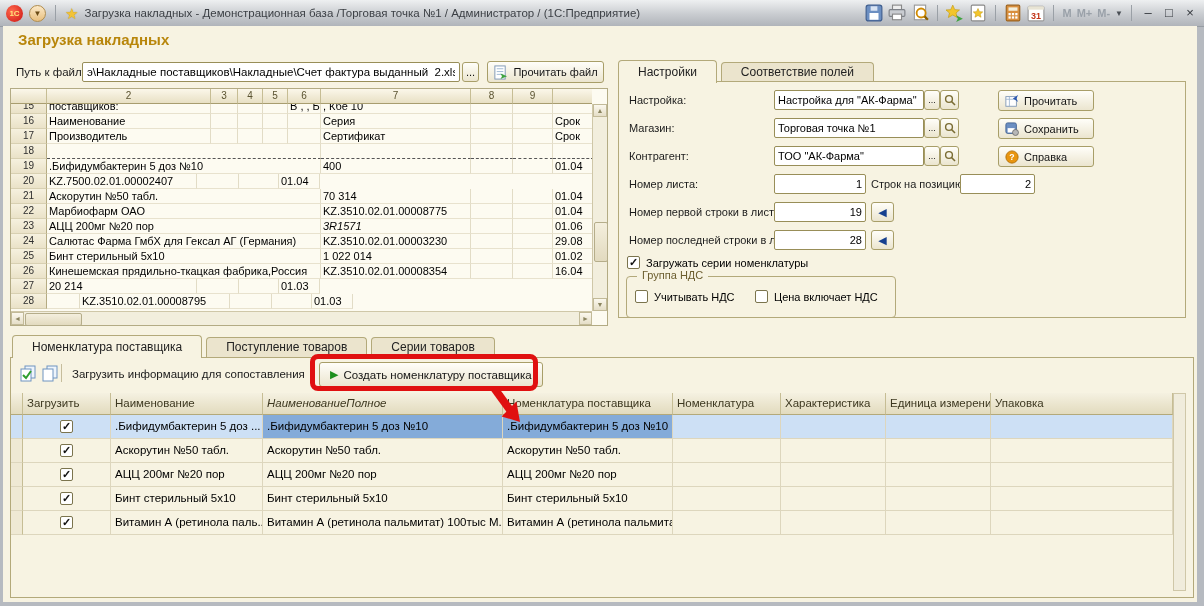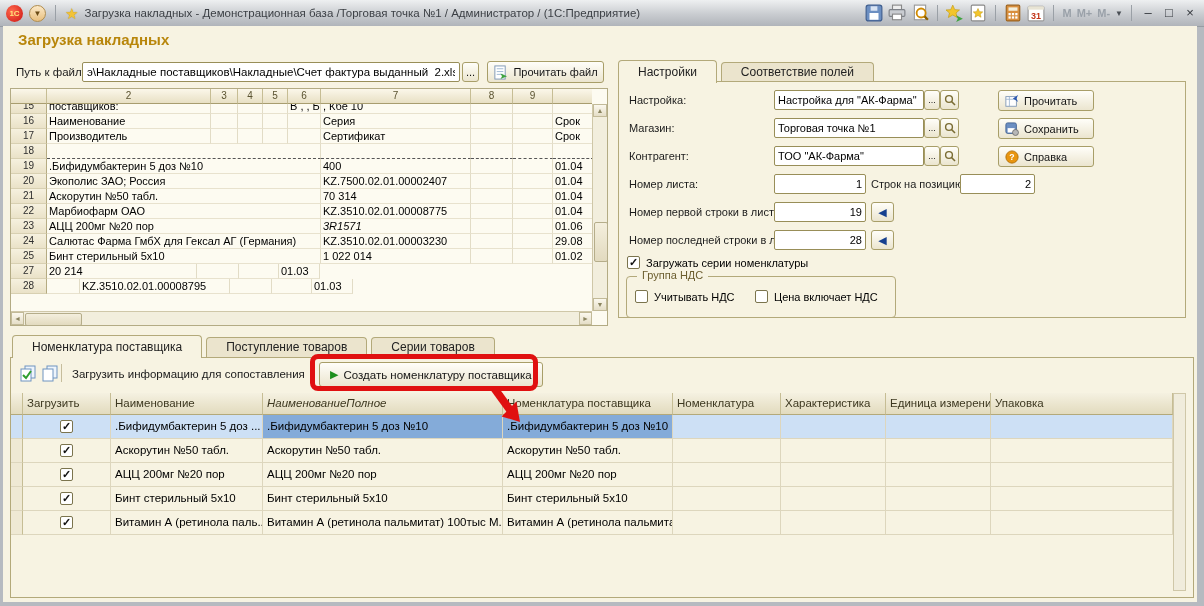--- a/index.html
+++ b/index.html
@@ -249,21 +249,20 @@
         <div class="s-row">
           <div class="s-cell rownum" style="width: 36px;">19</div>
           <div class="s-cell merged" style="width: 274px;">.Бифидумбактерин 5 доз №10</div>
           <div class="s-cell" style="width: 150px;">400</div>
           <div class="s-cell" style="width: 42px;"></div>
           <div class="s-cell" style="width: 40px;"></div>
           <div class="s-cell" style="width: 41px;">01.04</div>
         </div>
         <div class="s-row">
           <div class="s-cell rownum" style="width: 36px;">20</div>
-          <div class="s-cell merged" style="width: 274px;">Экополис ЗАО; Россия</div>
           <div class="s-cell" style="width: 150px;">KZ.7500.02.01.00002407</div>
           <div class="s-cell" style="width: 42px;"></div>
           <div class="s-cell" style="width: 40px;"></div>
           <div class="s-cell" style="width: 41px;">01.04</div>
         </div>
         <div class="s-row">
           <div class="s-cell rownum" style="width: 36px;">21</div>
           <div class="s-cell merged" style="width: 274px;">Аскорутин №50 табл.</div>
           <div class="s-cell" style="width: 150px;">70 314</div>
           <div class="s-cell" style="width: 42px;"></div>
@@ -294,20 +293,28 @@
           <div class="s-cell" style="width: 40px;"></div>
           <div class="s-cell" style="width: 41px;">29.08</div>
         </div>
         <div class="s-row">
           <div class="s-cell rownum" style="width: 36px;">25</div>
           <div class="s-cell merged" style="width: 274px;">Бинт стерильный 5х10</div>
           <div class="s-cell" style="width: 150px;">1 022 014</div>
           <div class="s-cell" style="width: 42px;"></div>
           <div class="s-cell" style="width: 40px;"></div>
           <div class="s-cell" style="width: 41px;">01.02</div>
+        </div>
+        <div class="s-row">
+          <div class="s-cell rownum" style="width: 36px;">26</div>
+          <div class="s-cell merged" style="width: 274px;">Кинешемская прядильно-ткацкая фабрика,Россия</div>
+          <div class="s-cell" style="width: 150px;">KZ.3510.02.01.00008354</div>
+          <div class="s-cell" style="width: 42px;"></div>
+          <div class="s-cell" style="width: 40px;"></div>
+          <div class="s-cell" style="width: 41px;">16.04</div>
         </div>
         <div class="s-row">
           <div class="s-cell rownum" style="width: 36px;">27</div>
           <div class="s-cell" style="width: 150px;">20 214</div>
           <div class="s-cell" style="width: 42px;"></div>
           <div class="s-cell" style="width: 40px;"></div>
           <div class="s-cell" style="width: 41px;">01.03</div>
         </div>
         <div class="s-row">
           <div class="s-cell rownum" style="width: 36px;">28</div>

